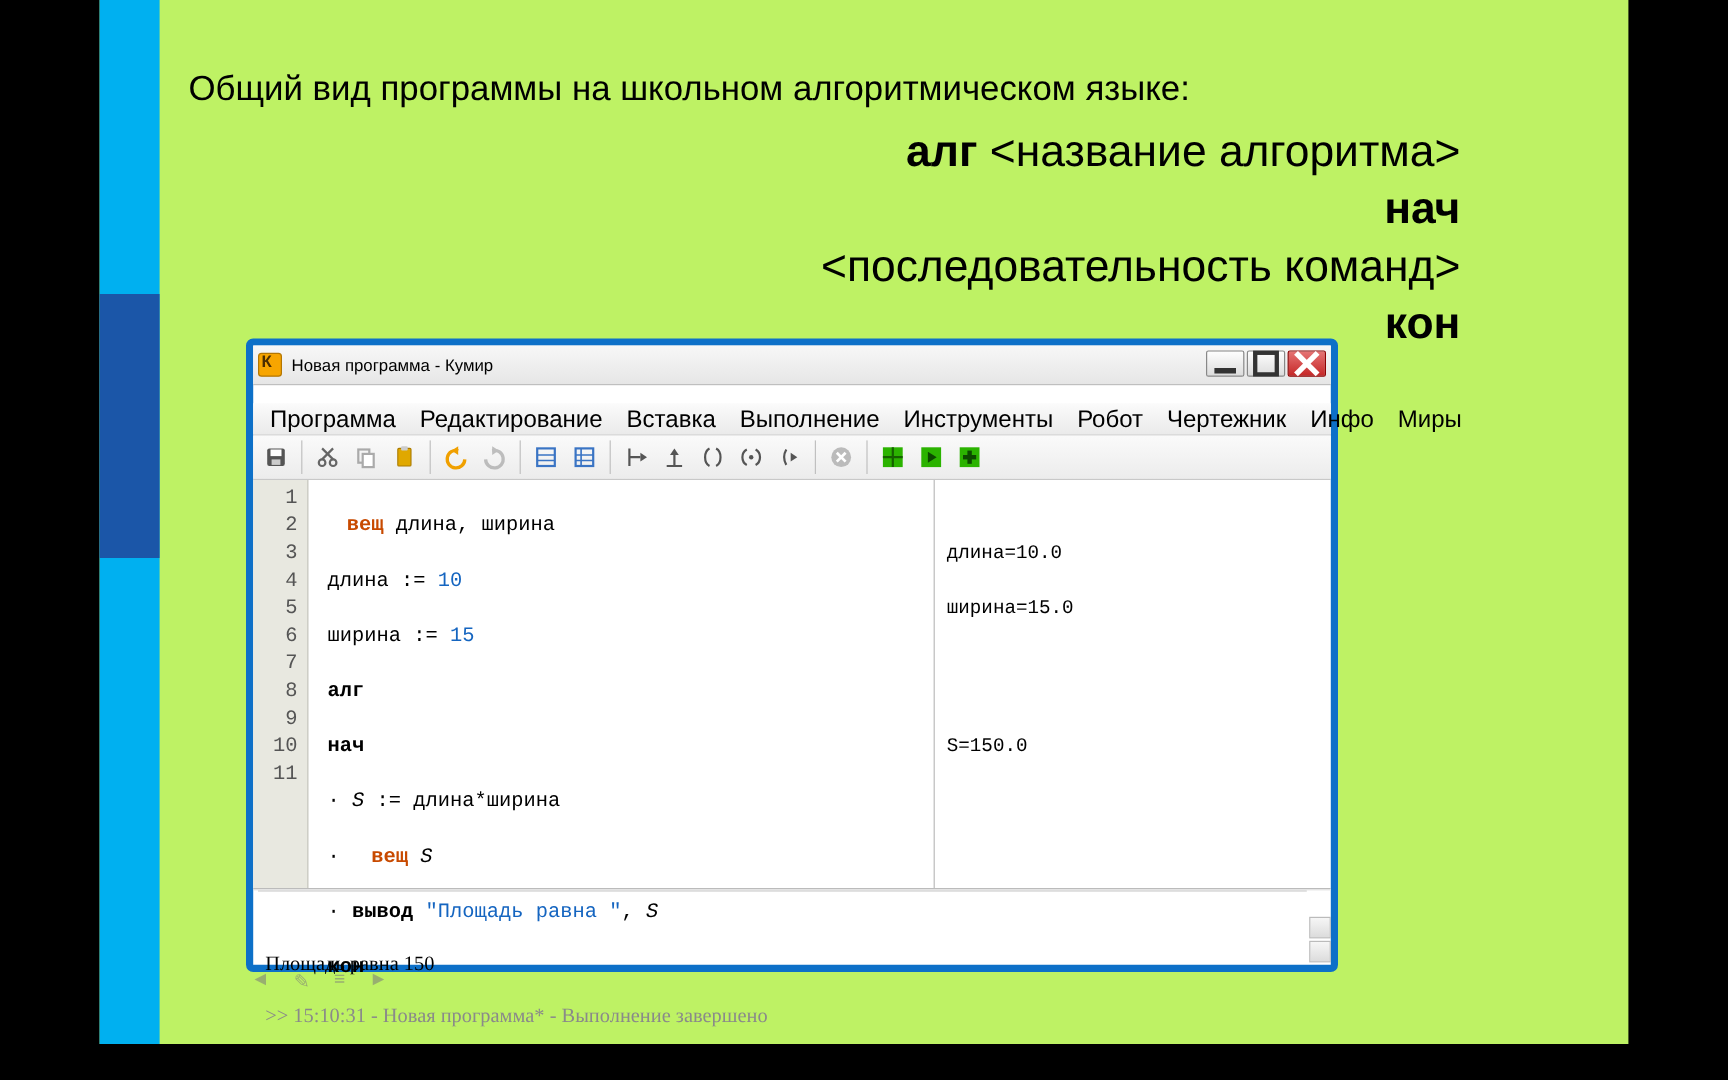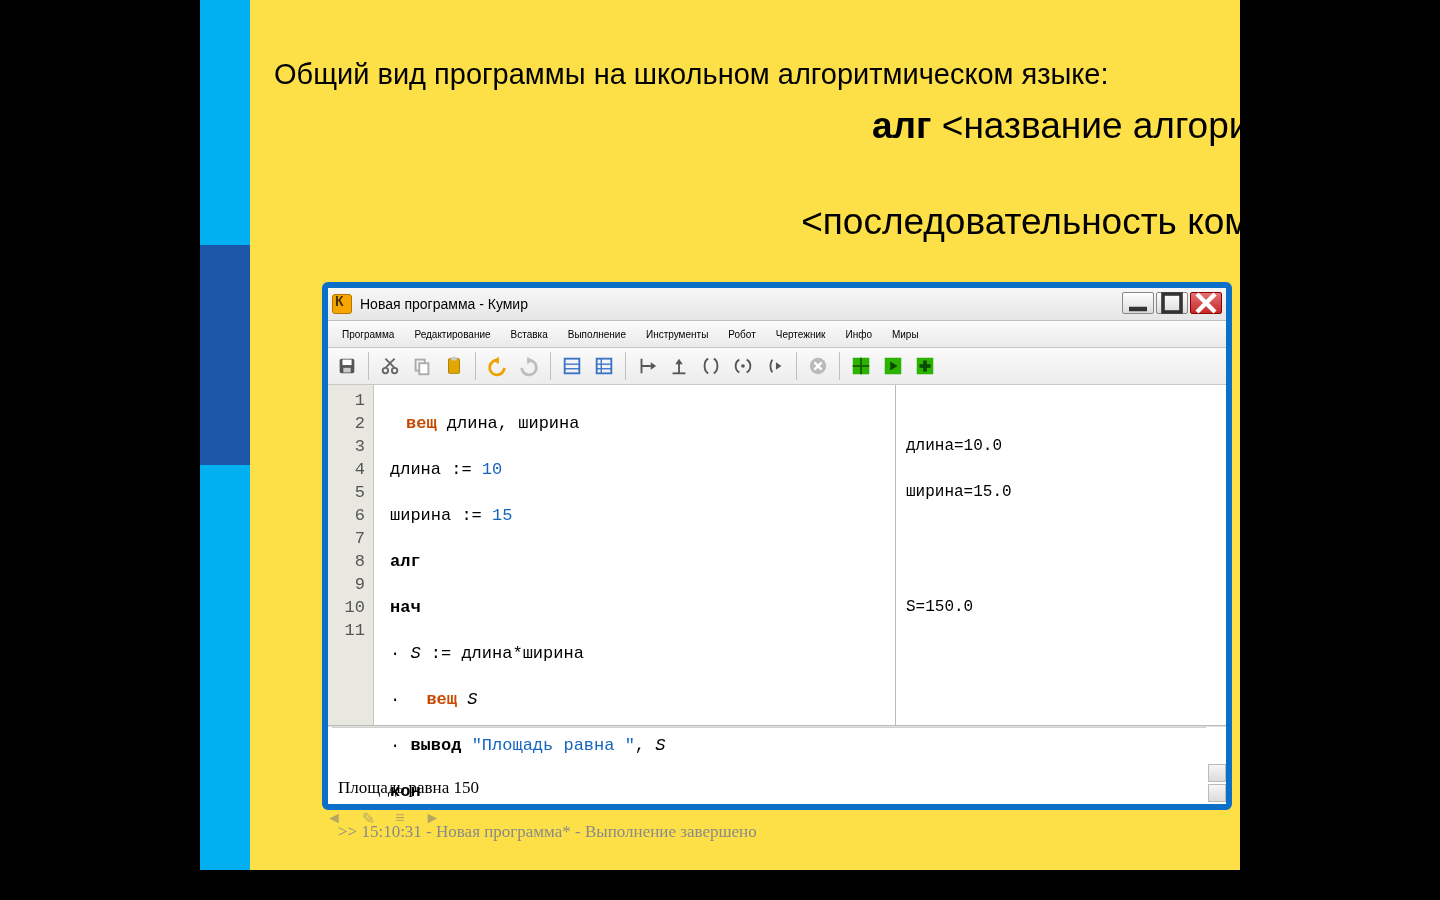--- a/index.html
+++ b/index.html
@@ -10,23 +10,23 @@
     background: #000;
     font-family: Arial, Helvetica, sans-serif;
     overflow: hidden;
   }
 
   .stage {
     position: absolute;
     left: 50%;
     top: 0;
     transform: translateX(-50%);
-    width: 1040px;
+    width: 1274px;
     height: 870px;
-    background: #fde047;
+    background: #bef264;
   }
 
   .blue-rail {
     position: absolute;
     left: 0;
     top: 0;
     width: 50px;
     height: 870px;
     background: #00b0f0;
   }
@@ -116,24 +116,25 @@
     display: flex; align-items: center; justify-content: center;
     font-size: 10px;
   }
   .win-btn.close { background: linear-gradient(#e57373,#c62828); color:#fff; border-color:#8e0000; }
 
   .menubar {
     height: 26px;
     background: linear-gradient(#fbfbfb,#eaeaea);
     border-bottom: 1px solid #c8c8c8;
     display: flex;
-    align-items: center;
+    align-items: flex-end;
     padding: 0 4px;
     font-family: "Segoe UI", Tahoma, sans-serif;
-    font-size: 10px;
+    font-size: 20px;
+    margin-top: 15px;
   }
   .menubar span { padding: 0 10px; }
 
   .toolbar {
     height: 36px;
     background: linear-gradient(#fafafa,#ececec);
     border-bottom: 1px solid #c8c8c8;
     display: flex;
     align-items: center;
     padding: 0 4px;

